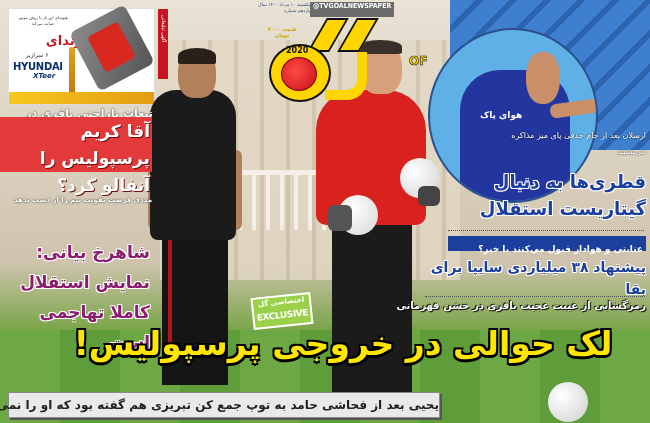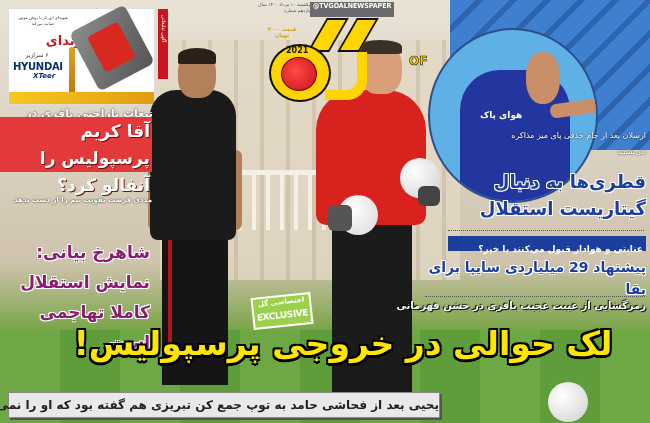--- a/index.html
+++ b/index.html
@@ -136,21 +136,21 @@
 
   <div class="issue-info">یکشنبه ۱۰ مرداد ۱۴۰۰ سال یازدهم شماره</div>
   <div class="issue-date">قیمت ۳۰۰۰ تومان</div>
   <div class="handle">@TVGOALNEWSPAPER</div>
   <div class="logo">
     <div class="logo-bar1"></div>
     <div class="logo-bar2"></div>
     <div class="logo-hook"></div>
     <div class="logo-ring"></div>
     <div class="logo-ball"></div>
-    <div class="logo-year">2021</div>
+    <div class="logo-year">2020</div>
     <div class="logo-of">OF</div>
   </div>
 
   <div class="circle">
     <div class="c-player">
       <div class="c-head"></div>
     </div>
     <div class="c-armR"></div>
     <div class="c-sponsor">هوای پاک</div>
   </div>
@@ -158,21 +158,21 @@
   <div class="kicker-left rtl">تبعات ناراحتی باقری در جشن قهرمانی</div>
   <div class="red-panel"></div>
   <div class="h-left1 rtl">آقا کریم پرسپولیس را آنفالو کرد؟</div>
   <div class="kicker-left2 rtl">مددی فرصت تقویت تیم را از دست ندهد</div>
   <div class="h-left2 rtl">شاهرخ بیانی: نمایش استقلال کاملا تهاجمی است</div>
 
   <div class="kicker-right rtl">ارسلان بعد از جام حذفی پای میز مذاکره می‌نشیند</div>
   <div class="h-right1 rtl">قطری‌ها به دنبال گیتاریست استقلال</div>
   <div class="dotline"></div>
   <div class="kicker-right2 rtl">عنایتی و هوادار قبول می‌کنند یا خیر؟</div>
-  <div class="h-right2 rtl">پیشنهاد 29 میلیاردی سایپا برای بقا</div>
+  <div class="h-right2 rtl">پیشنهاد ۳۸ میلیاردی سایپا برای بقا</div>
   <div class="dotline2"></div>
 
   <div class="kicker-main rtl">رمزگشایی از غیبت عجیب باقری در جشن قهرمانی</div>
   <div class="exclusive">
     <span class="fa">اختصاصی گل</span>
     <span class="en">EXCLUSIVE</span>
   </div>
   <div class="headline">لک حوالی در خروجی پرسپولیس!</div>
   <div class="ball-ground"></div>
   <div class="subbar">

